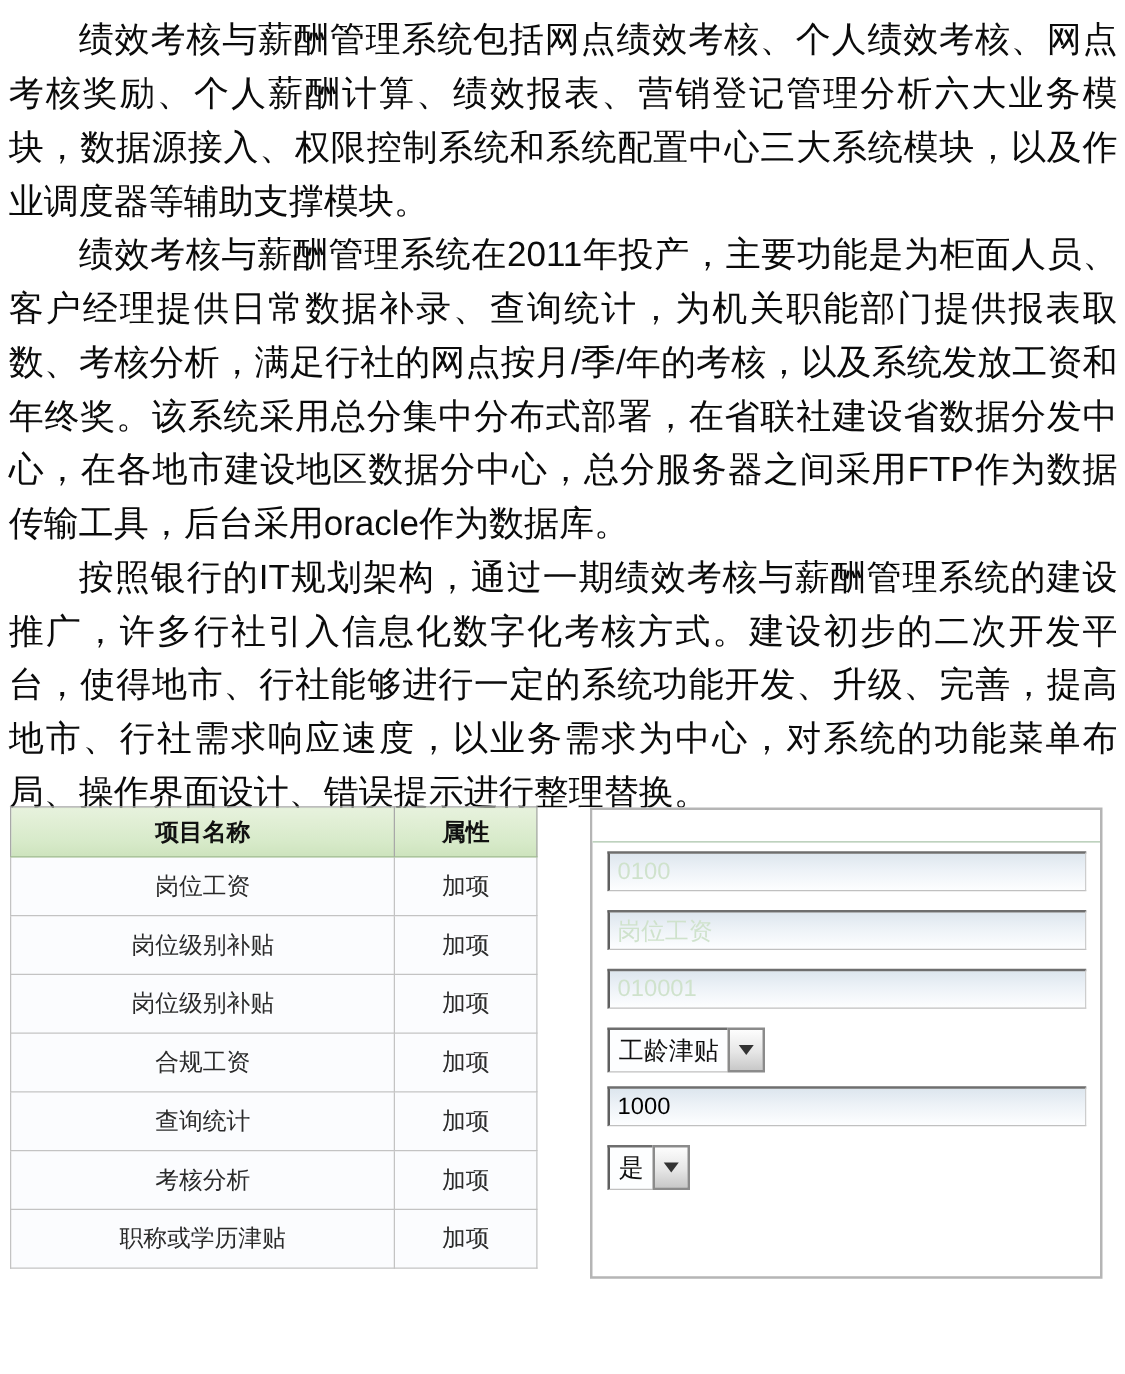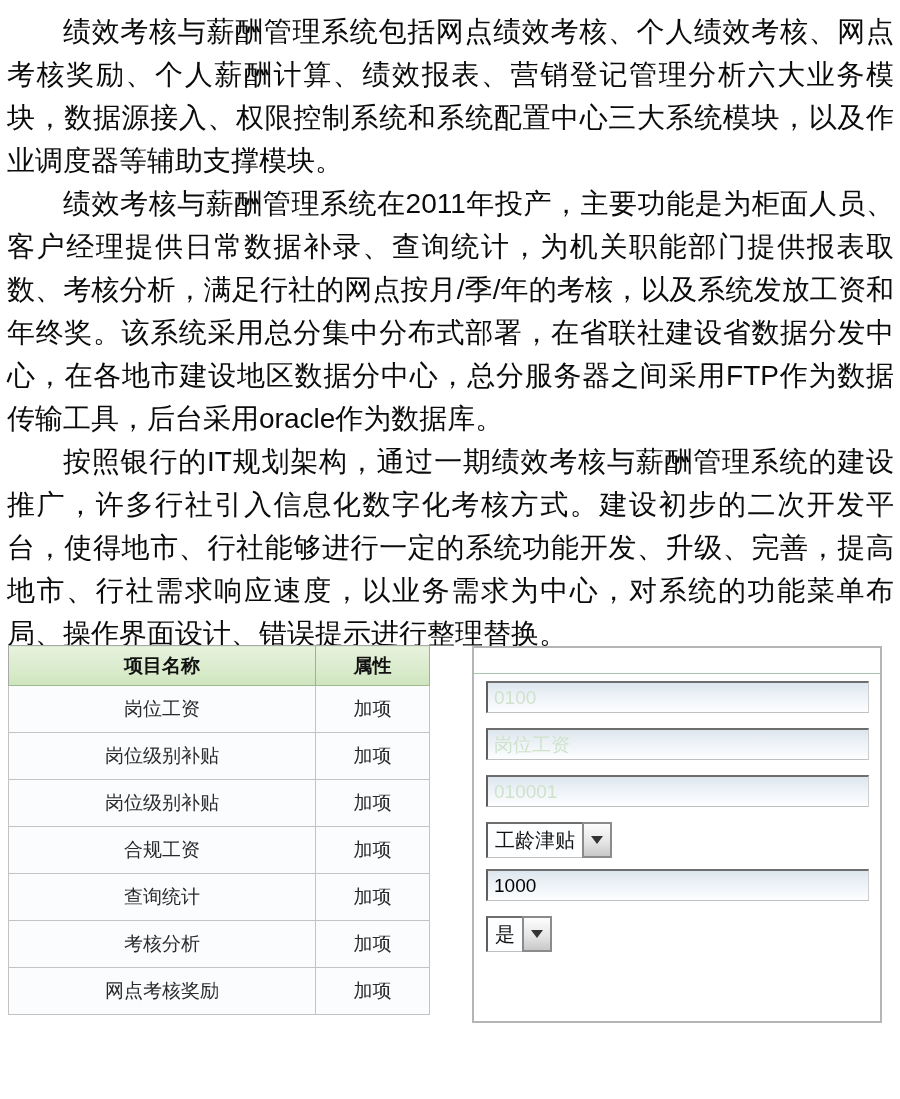--- a/index.html
+++ b/index.html
@@ -107,21 +107,21 @@
     </tr>
     <tr>
       <td>查询统计</td>
       <td>加项</td>
     </tr>
     <tr>
       <td>考核分析</td>
       <td>加项</td>
     </tr>
     <tr>
-      <td>网点考核奖励</td>
+      <td>职称或学历津贴</td>
       <td>加项</td>
     </tr>
   </tbody>
 </table>
 
 <div class="form-panel">
   <div class="panel-topstrip"></div>
   <div class="panel-body">
 
     <input class="fld dis" disabled="" value="0100" style="">

